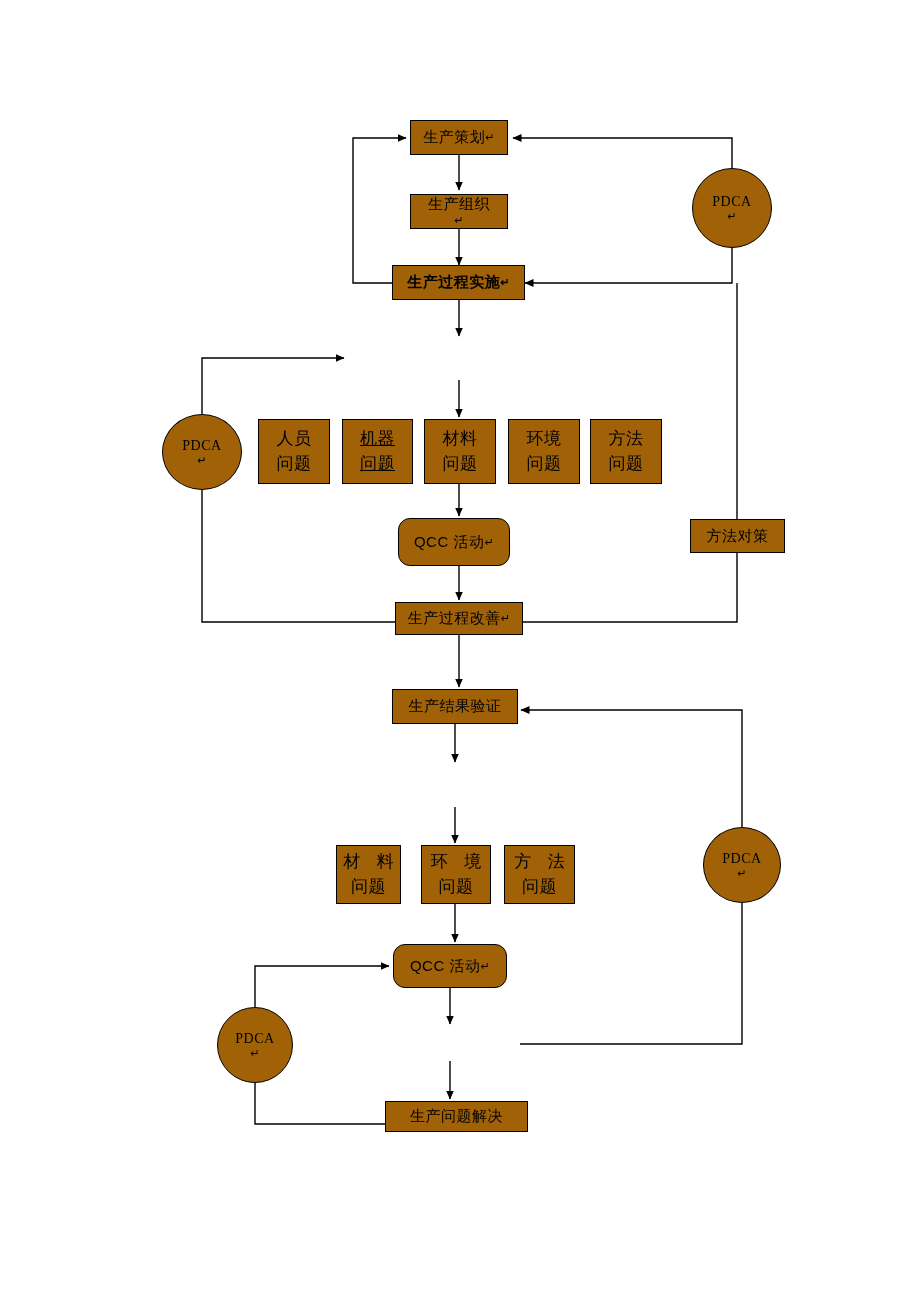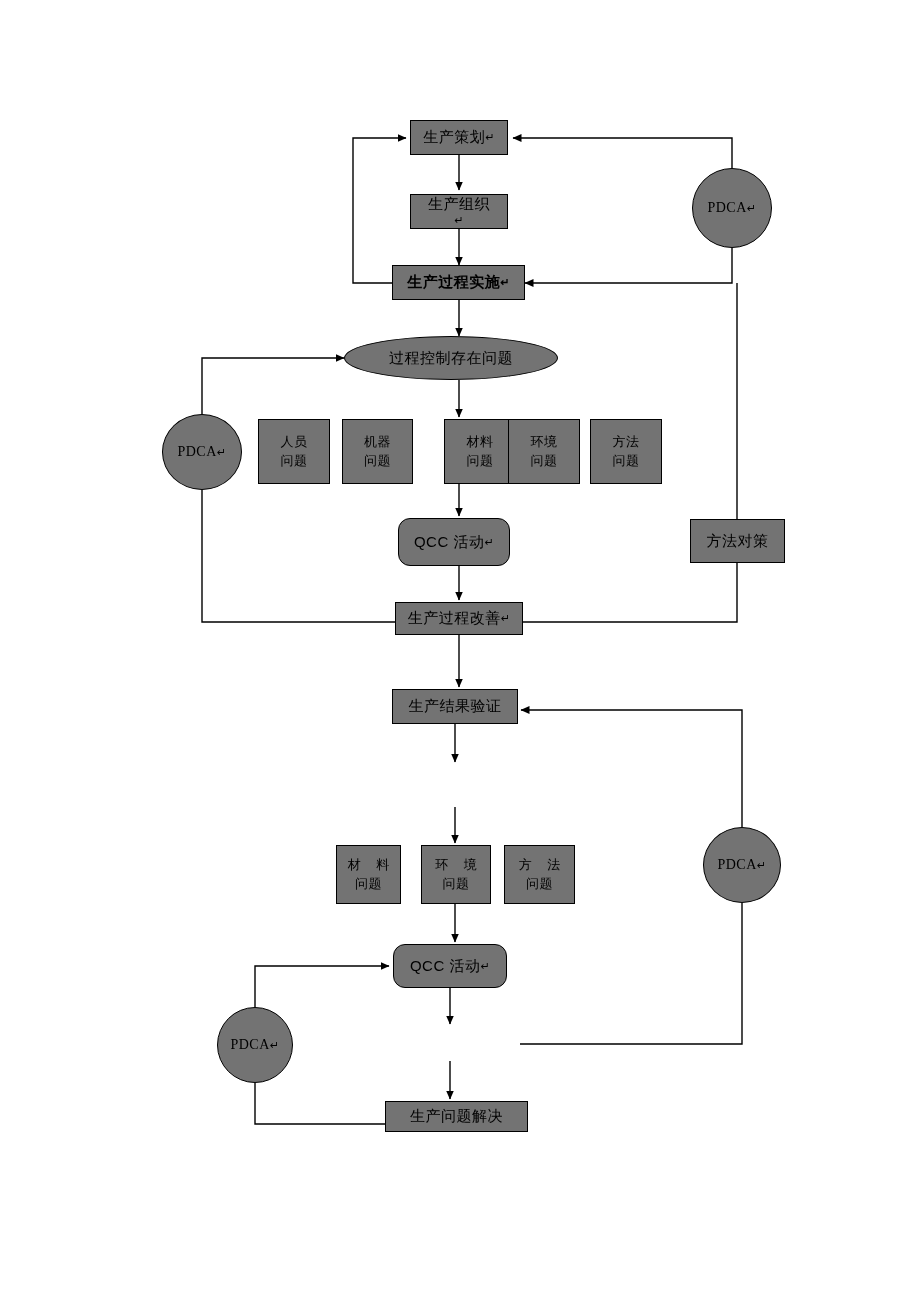--- a/index.html
+++ b/index.html
@@ -25,49 +25,50 @@
     height: 1302px;
   }
   .node {
     position: absolute;
     box-sizing: border-box;
     display: flex;
     align-items: center;
     justify-content: center;
     text-align: right;
     color: #000000;
-    background: #737373;
+    background: #a16207;
     z-index: 2;
   }
   .rect {
     border: 1px solid #000000;
     font-size: 15px;
     line-height: 1.25;
     letter-spacing: 0.5px;
   }
   .rounded {
     border: 1px solid #000000;
     border-radius: 12px;
     font-size: 15px;
     letter-spacing: 0.5px;
   }
   .twoline {
     flex-direction: column;
-    font-size: 13px;
+    font-size: 17px;
     line-height: 1.45;
   }
   .twoline .l1 { display: block; }
   .twoline .l2 { display: block; }
   .spaced .l1 { letter-spacing: 6px; padding-left: 6px; }
   .circle {
     border: 1px solid #000000;
     border-radius: 50%;
     font-size: 14px;
     font-family: "Liberation Serif", serif;
     letter-spacing: 0.5px;
+    flex-direction: column;
   }
   .ellipse {
     border: 1px solid #000000;
     border-radius: 50%;
     font-size: 15px;
     letter-spacing: 0.5px;
   }
   .cr {
     font-size: 11px;
     color: #000000;
@@ -143,55 +144,52 @@
   <div class="node rect" style="left:410px; top:194px; width:98px; height:35px;flex-direction:column;">
     <span>生产组织</span>
       <span class="cr">↵</span>
   </div>
 
   <div class="node rect" style="left:392px; top:265px; width:133px; height:35px;font-weight:bold;">
     <span>生产过程实施</span>
       <span class="cr">↵</span>
   </div>
 
-  <div class="node ellipse" style="left:344px; top:336px; width:214px; height:44px;">
-    <span>过程控制存在问题</span>
-  </div>
 
   <div class="node rect twoline" style="left:258px; top:419px; width:72px; height:65px;">
     <span class="l1">人员</span>
     <span class="l2">问题</span>
   </div>
 
-  <div class="node rect twoline" style="left:342px; top:419px; width:71px; height:65px;">
+  <div class="node rect twoline" style="left:342px; top:419px; width:71px; height:65px;text-decoration:underline;">
     <span class="l1">机器</span>
     <span class="l2">问题</span>
   </div>
 
-  <div class="node rect twoline" style="left:444px; top:419px; width:72px; height:65px;">
+  <div class="node rect twoline" style="left:424px; top:419px; width:72px; height:65px;">
     <span class="l1">材料</span>
     <span class="l2">问题</span>
   </div>
 
   <div class="node rect twoline" style="left:508px; top:419px; width:72px; height:65px;">
     <span class="l1">环境</span>
     <span class="l2">问题</span>
   </div>
 
   <div class="node rect twoline" style="left:590px; top:419px; width:72px; height:65px;">
     <span class="l1">方法</span>
     <span class="l2">问题</span>
   </div>
 
   <div class="node rounded" style="left:398px; top:518px; width:112px; height:48px;">
     <span>QCC 活动</span>
       <span class="cr">↵</span>
   </div>
 
-  <div class="node rect" style="left:690px; top:519px; width:95px; height:44px;">
+  <div class="node rect" style="left:690px; top:519px; width:95px; height:34px;">
     <span>方法对策</span>
   </div>
 
   <div class="node rect" style="left:395px; top:602px; width:128px; height:33px;">
     <span>生产过程改善</span>
       <span class="cr">↵</span>
   </div>
 
   <div class="node rect" style="left:392px; top:689px; width:126px; height:35px;">
     <span>生产结果验证</span>

